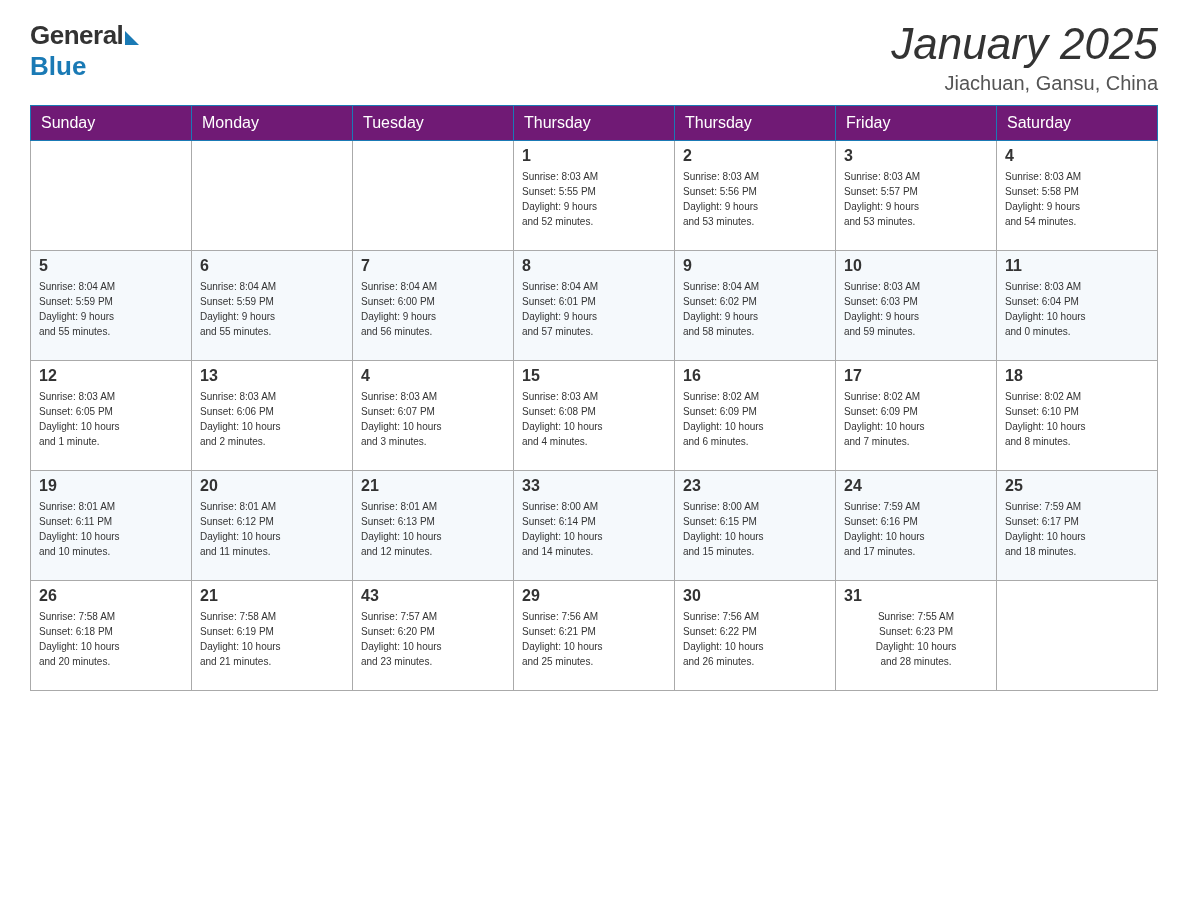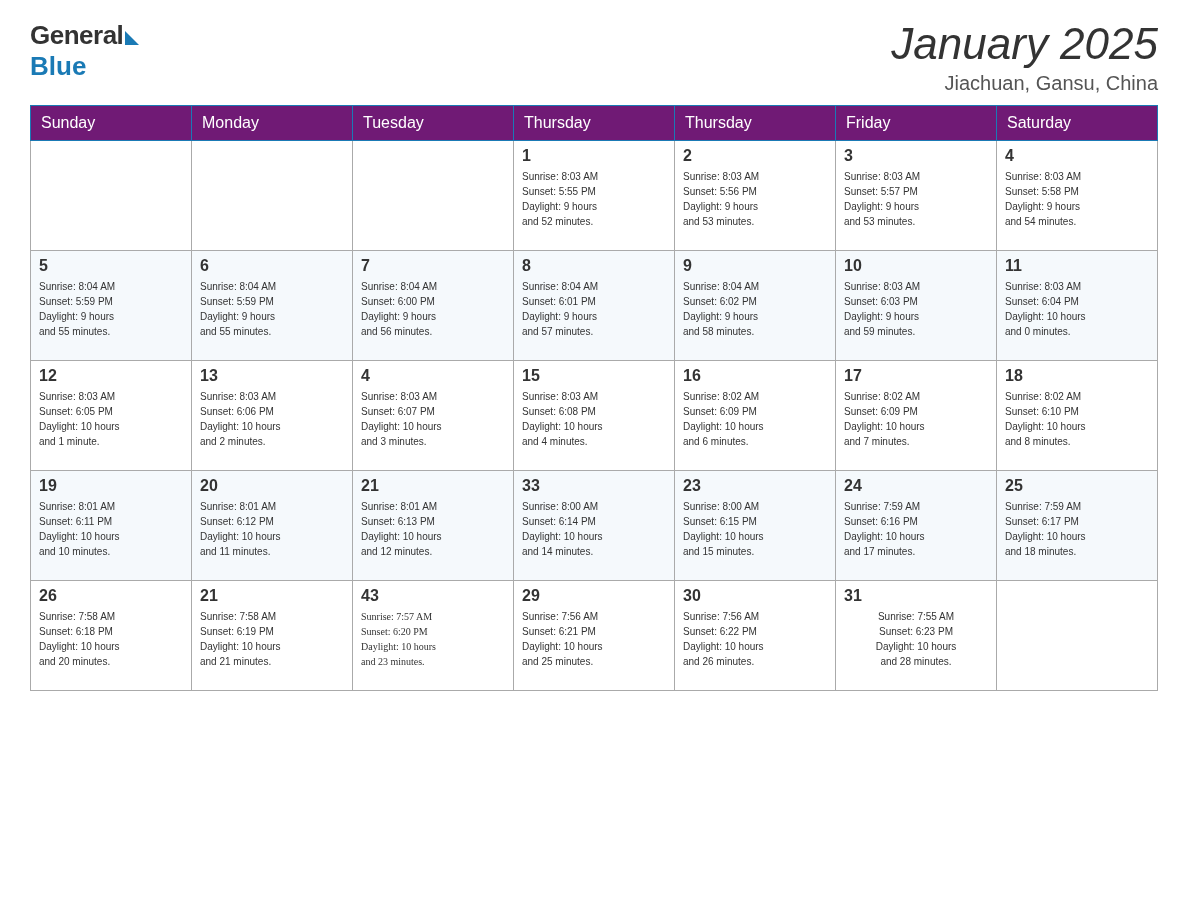--- a/index.html
+++ b/index.html
@@ -331,21 +331,21 @@
         </td>
         <td>
           <span class="day-number">21</span>
           <div class="day-info" style="white-space: pre-line;">Sunrise: 7:58 AM
 Sunset: 6:19 PM
 Daylight: 10 hours
 and 21 minutes.</div>
         </td>
         <td>
           <span class="day-number">43</span>
-          <div class="day-info" style="white-space: pre-line; font-family: Liberation Serif, serif;">Sunrise: 7:57 AM
+          <div class="day-info" style="white-space: pre-line;">Sunrise: 7:57 AM
 Sunset: 6:20 PM
 Daylight: 10 hours
 and 23 minutes.</div>
         </td>
         <td>
           <span class="day-number">29</span>
           <div class="day-info" style="white-space: pre-line;">Sunrise: 7:56 AM
 Sunset: 6:21 PM
 Daylight: 10 hours
 and 25 minutes.</div>

